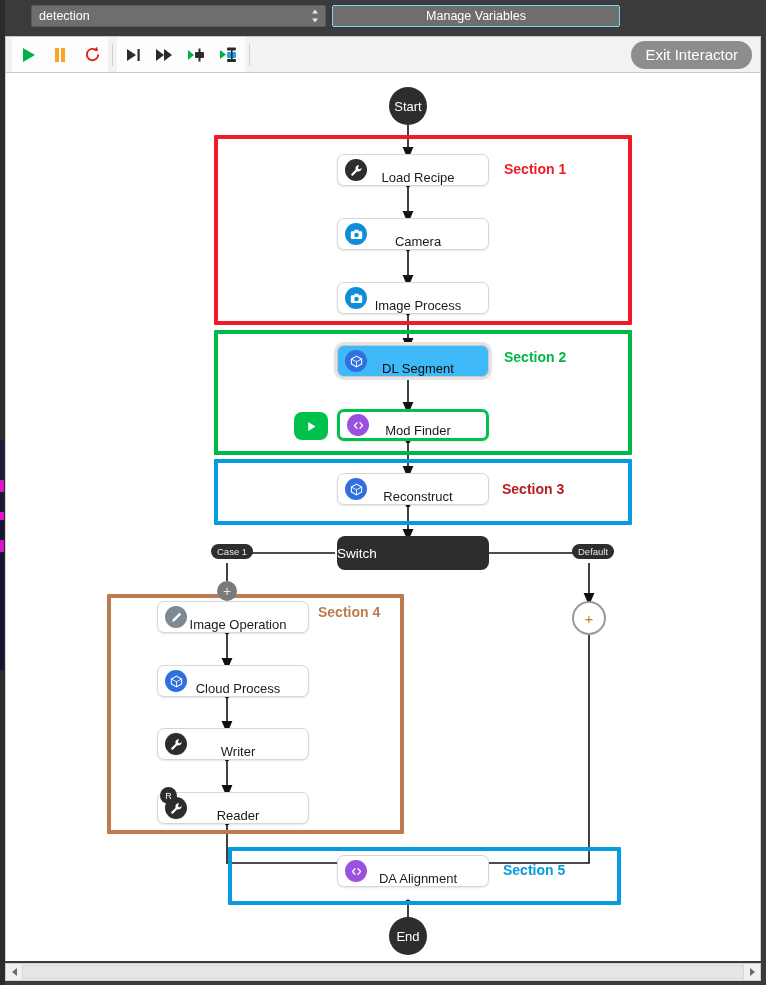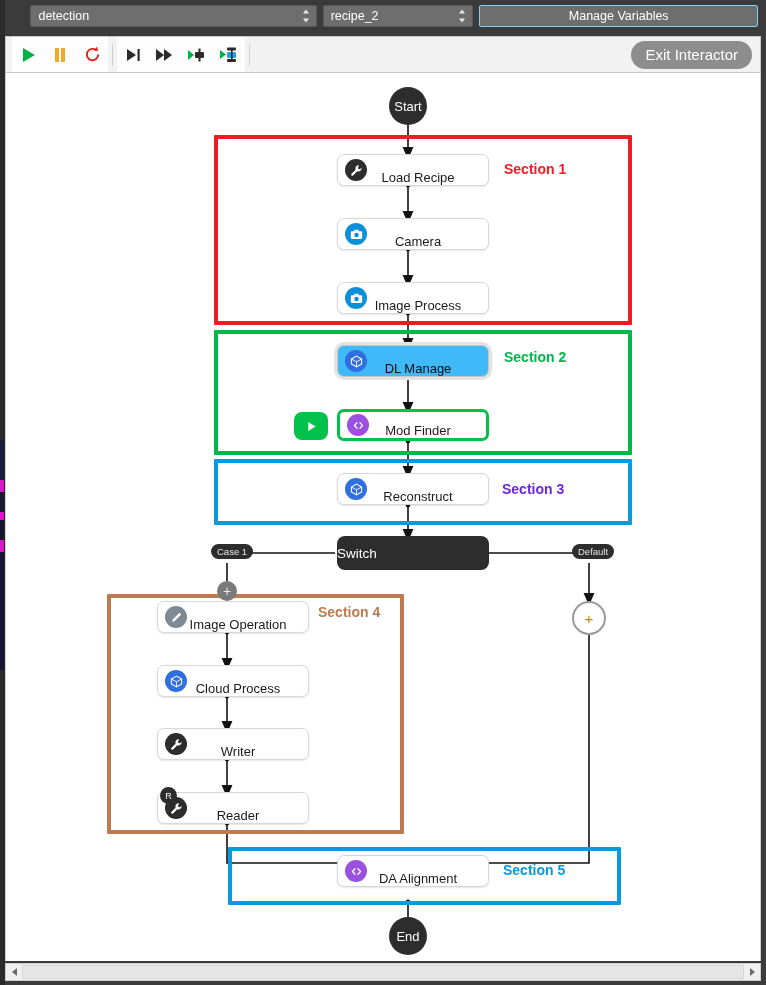--- a/index.html
+++ b/index.html
@@ -272,27 +272,20 @@
 
   <div class="topbar">
     <div style="width:17px"></div>
     <div class="dropdown d1">
       <span>detection</span>
       <span class="spin">
           <i class="up"></i>
           <i class="down"></i>
         </span>
     </div>
-    <div class="dropdown d2">
-      <span>recipe_2</span>
-      <span class="spin">
-          <i class="up"></i>
-          <i class="down"></i>
-        </span>
-    </div>
     <div class="managebtn">Manage Variables</div>
   </div>
 
   <div class="toolbar">
     <div class="tgroup">
       <div class="tbtn">
         <svg width="15" height="16" viewBox="0 0 15 16">
           <polygon points="2,1 14,8 2,15" fill="#00b24a"></polygon>
         </svg>
       </div>
@@ -405,21 +398,21 @@
         </g>
       </svg>
 
       <div class="sectionbox" style="left:208px; top:62px; width:418px; height:190px; border-width:4px; border-color:#ef1c26;"></div>
       <div class="sectionlabel" style="left:498px; top:88px; color:#ef1c26;">Section 1</div>
 
       <div class="sectionbox" style="left:208px; top:257px; width:418px; height:125px; border-width:4px; border-color:#00b84a;"></div>
       <div class="sectionlabel" style="left:498px; top:276px; color:#00b84a;">Section 2</div>
 
       <div class="sectionbox" style="left:208px; top:386px; width:418px; height:66px; border-width:4px; border-color:#069bde;"></div>
-      <div class="sectionlabel" style="left:496px; top:408px; color:#6d28d9;">Section 3</div>
+      <div class="sectionlabel" style="left:496px; top:408px; color:#b91c1c;">Section 3</div>
 
       <div class="sectionbox" style="left:101px; top:521px; width:297px; height:240px; border-width:4px; border-color:#bd7b4f;"></div>
       <div class="sectionlabel" style="left:312px; top:531px; color:#bd7b4f;">Section 4</div>
 
       <div class="sectionbox" style="left:222px; top:774px; width:393px; height:58px; border-width:4px; border-color:#069bde;"></div>
       <div class="sectionlabel" style="left:497px; top:789px; color:#069bde;">Section 5</div>
 
       <div class="circlenode" style="left:383px; top:14px;">
         <span>Start</span>
       </div>
@@ -455,21 +448,21 @@
         <span class="nlabel">Image Process</span>
       </div>
 
       <div class="node selected" style="left:331px; top:272px; width:152px;">
         <span class="nicon" style="background:#2f6fe0;">
           <svg width="13" height="13" viewBox="0 0 16 16">
               <path d="M8 1.4 14.3 5v6L8 14.6 1.7 11V5z" fill="none" stroke="#fff" stroke-width="1.3"></path>
               <path d="M1.7 5 8 8.3 14.3 5M8 8.3v6.3" fill="none" stroke="#fff" stroke-width="1.1"></path>
             </svg>
         </span>
-        <span class="nlabel">DL Manage</span>
+        <span class="nlabel">DL Segment</span>
       </div>
 
       <div class="node outlined-green" style="left:331px; top:336px; width:152px;">
         <span class="nicon" style="background:#9b51e0;">
           <svg width="13" height="13" viewBox="0 0 16 16">
               <path d="M6.2 4.6 3 8l3.2 3.4M9.8 4.6 13 8l-3.2 3.4" fill="none" stroke="#fff" stroke-width="1.5" stroke-linecap="round" stroke-linejoin="round"></path>
             </svg>
         </span>
         <span class="nlabel">Mod Finder</span>
       </div>

